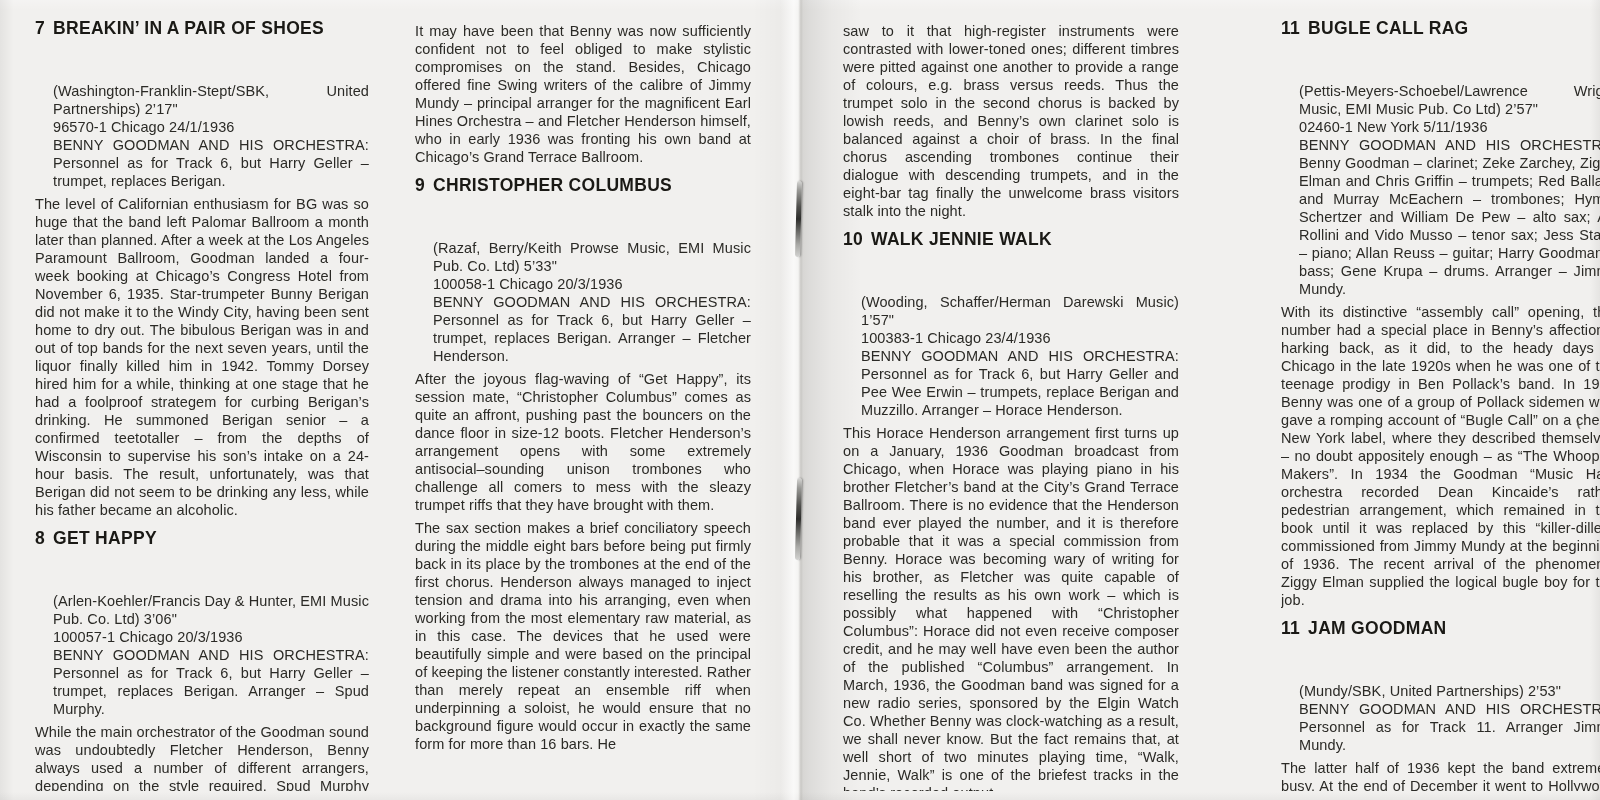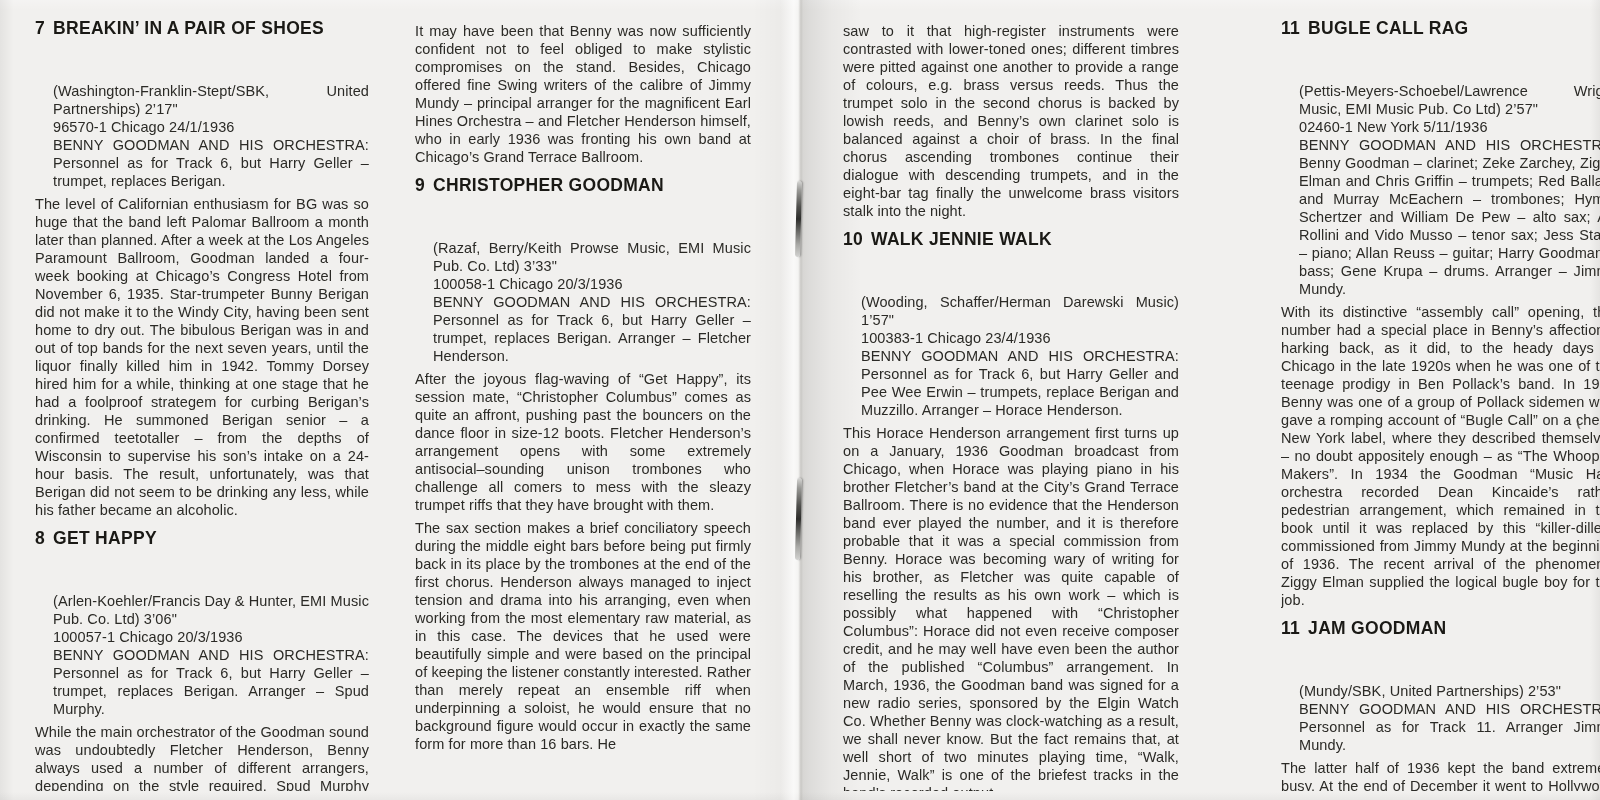--- a/index.html
+++ b/index.html
@@ -128,24 +128,24 @@
           <p class="credit-line">(Arlen-Koehler/Francis Day &amp; Hunter, EMI Music Pub. Co. Ltd) 3’06"</p>
           <p class="credit-line">100057-1 Chicago 20/3/1936</p>
           <p class="credit-line">BENNY GOODMAN AND HIS ORCHESTRA: Personnel as for Track 6, but Harry Geller – trumpet, replaces Berigan. Arranger – Spud Murphy.</p>
         </div>
         <p class="body-paragraph">While the main orchestrator of the Goodman sound was undoubtedly Fletcher Henderson, Benny always used a number of different arrangers, depending on the style required. Spud Murphy wrote a string of highly competent pop charts for the “Let’s Dance” broadcasts, and the Goodman band made studio recordings of 23 of</p>
       </div>
       <div class="column col-2">
         <p class="body-paragraph">It may have been that Benny was now sufficiently confident not to feel obliged to make stylistic compromises on the stand. Besides, Chicago offered fine Swing writers of the calibre of Jimmy Mundy – principal arranger for the magnificent Earl Hines Orchestra – and Fletcher Henderson himself, who in early 1936 was fronting his own band at Chicago’s Grand Terrace Ballroom.</p>
         <div class="track-heading">
           <span class="track-number">9</span>
-          <span class="track-title">CHRISTOPHER GOODMAN</span>
+          <span class="track-title">CHRISTOPHER COLUMBUS</span>
         </div>
         <div class="track-credits">
-          <p class="credit-line">(Razaf, Berry/Keith Prowse Music, EMI Music Pub. Co. Ltd) 3’33"</p>
+          <p class="credit-line">(Razaf, Berry/Keith Prowse Music, EMI Music Pub. Co. Ltd) 5’33"</p>
           <p class="credit-line">100058-1 Chicago 20/3/1936</p>
           <p class="credit-line">BENNY GOODMAN AND HIS ORCHESTRA: Personnel as for Track 6, but Harry Geller – trumpet, replaces Berigan. Arranger – Fletcher Henderson.</p>
         </div>
         <p class="body-paragraph">After the joyous flag-waving of “Get Happy”, its session mate, “Christopher Columbus” comes as quite an affront, pushing past the bouncers on the dance floor in size-12 boots. Fletcher Henderson’s arrangement opens with some extremely antisocial–sounding unison trombones who challenge all comers to mess with the sleazy trumpet riffs that they have brought with them.</p>
         <p class="body-paragraph">The sax section makes a brief conciliatory speech during the middle eight bars before being put firmly back in its place by the trombones at the end of the first chorus. Henderson always managed to inject tension and drama into his arranging, even when working from the most elementary raw material, as in this case. The devices that he used were beautifully simple and were based on the principal of keeping the listener constantly interested. Rather than merely repeat an ensemble riff when underpinning a soloist, he would ensure that no background figure would occur in exactly the same form for more than 16 bars. He</p>
       </div>
       <div class="column col-3">
         <p class="body-paragraph">saw to it that high-register instruments were contrasted with lower-toned ones; different timbres were pitted against one another to provide a range of colours, e.g. brass versus reeds. Thus the trumpet solo in the second chorus is backed by lowish reeds, and Benny’s own clarinet solo is balanced against a choir of brass. In the final chorus ascending trombones continue their dialogue with descending trumpets, and in the eight-bar tag finally the unwelcome brass visitors stalk into the night.</p>
         <div class="track-heading">
           <span class="track-number">10</span>

